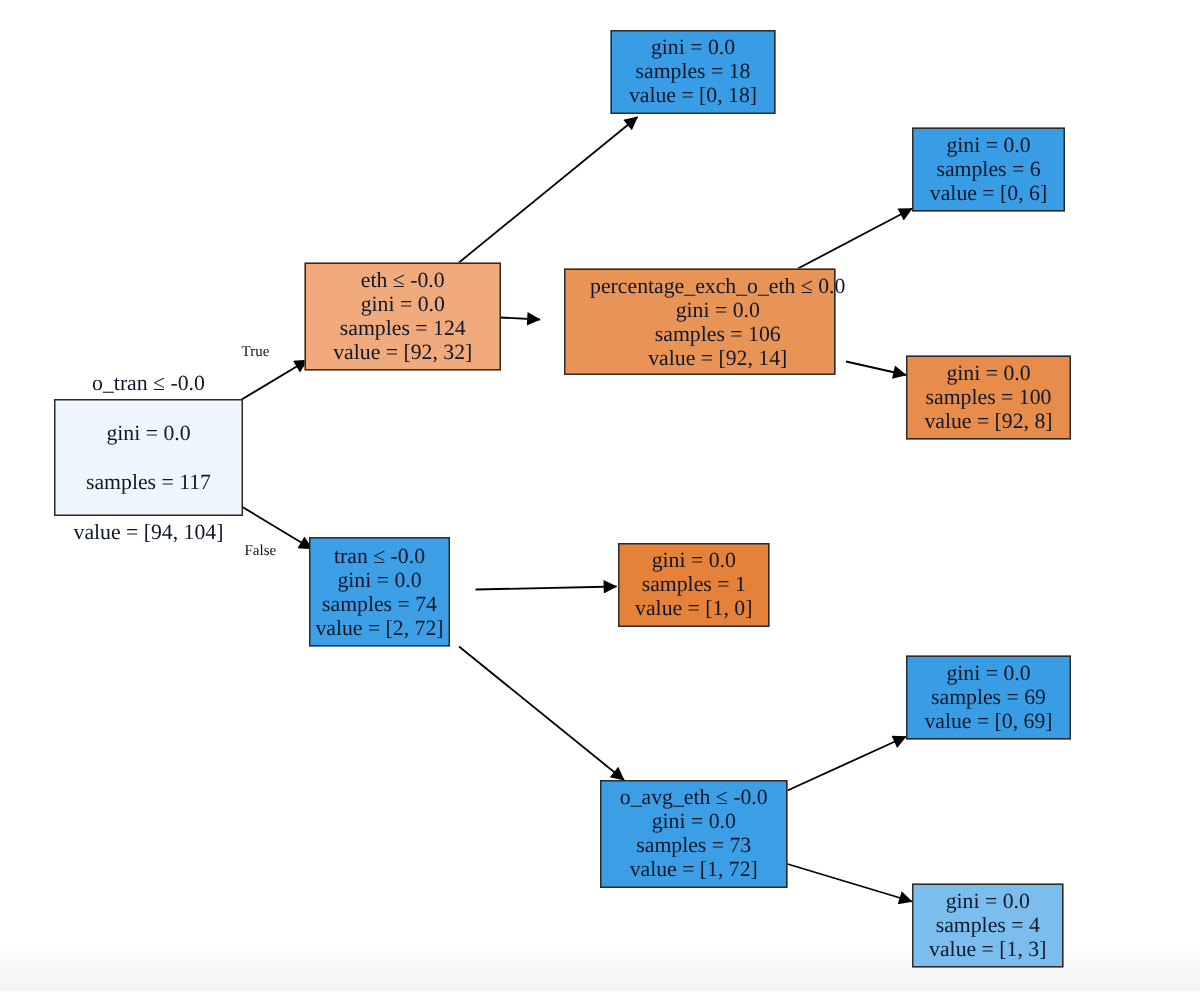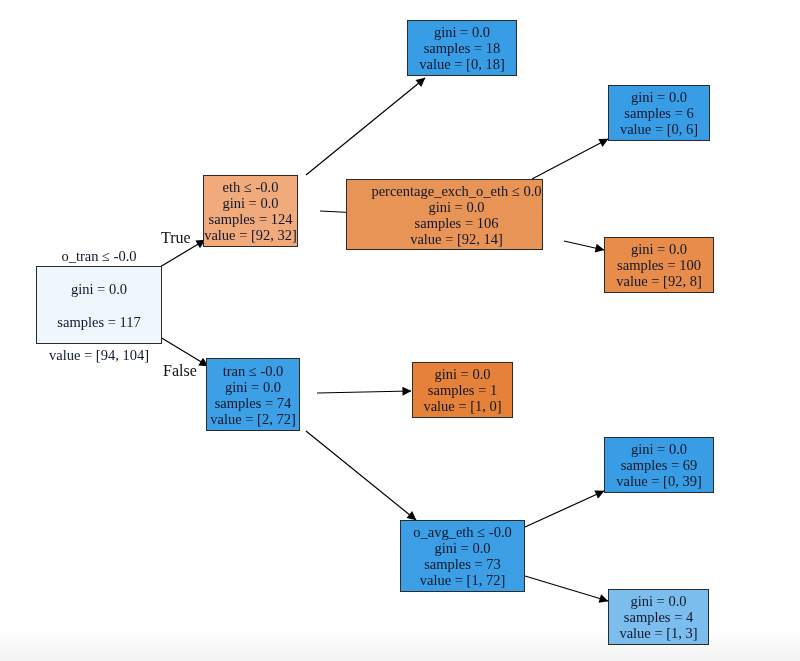--- a/index.html
+++ b/index.html
@@ -39,21 +39,21 @@
       justify-content: center;
       text-align: center;
       color: #0f172a;
       font-size: 14.5px;
       line-height: 16px;
       white-space: nowrap;
     }
     .node span { display: block; }
     .edge-label {
       position: absolute;
-      font-size: 16px;
+      font-size: 10px;
       color: #111111;
       white-space: nowrap;
     }
   </style>
 </head>
 <body>
 
 <div id="canvas">
   <svg id="tree" xmlns="http://www.w3.org/2000/svg">
     <defs>
@@ -75,41 +75,41 @@
       </g>
   </svg>
 
   <div class="node" id="n-root" style="left: 36px; top: 266px; width: 126px; height: 78px; background: rgb(239, 247, 253); gap: 17px;">
     <span>o_tran ≤ -0.0</span>
     <span>gini = 0.0</span>
     <span>samples = 117</span>
     <span>value = [94, 104]</span>
   </div>
 
-  <div class="node" id="n-eth" style="left: 203px; top: 175px; width: 95px; height: 72px; background: rgb(240, 170, 124);">
+  <div class="node" id="n-eth" style="left: 203px; top: 175px; width: 131px; height: 72px; background: rgb(240, 170, 124);">
     <span>eth ≤ -0.0</span>
     <span>gini = 0.0</span>
     <span>samples = 124</span>
     <span>value = [92, 32]</span>
   </div>
 
   <div class="node" id="n-tran" style="left: 206px; top: 358px; width: 94px; height: 73px; background: rgb(61, 159, 229);">
     <span>tran ≤ -0.0</span>
     <span>gini = 0.0</span>
     <span>samples = 74</span>
     <span>value = [2, 72]</span>
   </div>
 
   <div class="node" id="n-leaf18" style="left: 407px; top: 20px; width: 110px; height: 56px; background: rgb(57, 157, 229);">
     <span>gini = 0.0</span>
     <span>samples = 18</span>
     <span>value = [0, 18]</span>
   </div>
 
-  <div class="node" id="n-pct" style="left: 346px; top: 179px; width: 197px; height: 71px; background: rgb(233, 148, 87); padding-left: 24px;">
+  <div class="node" id="n-pct" style="left: 376px; top: 179px; width: 181px; height: 71px; background: rgb(233, 148, 87); padding-left: 24px;">
     <span>percentage_exch_o_eth ≤ 0.0</span>
     <span>gini = 0.0</span>
     <span>samples = 106</span>
     <span>value = [92, 14]</span>
   </div>
 
   <div class="node" id="n-leaf6" style="left: 608px; top: 85px; width: 102px; height: 56px; background: rgb(57, 157, 229);">
     <span>gini = 0.0</span>
     <span>samples = 6</span>
     <span>value = [0, 6]</span>
@@ -130,21 +130,21 @@
   <div class="node" id="n-oavg" style="left: 400px; top: 520px; width: 125px; height: 72px; background: rgb(60, 158, 229);">
     <span>o_avg_eth ≤ -0.0</span>
     <span>gini = 0.0</span>
     <span>samples = 73</span>
     <span>value = [1, 72]</span>
   </div>
 
   <div class="node" id="n-leaf69" style="left: 604px; top: 437px; width: 110px; height: 56px; background: rgb(57, 157, 229);">
     <span>gini = 0.0</span>
     <span>samples = 69</span>
-    <span>value = [0, 39]</span>
+    <span>value = [0, 69]</span>
   </div>
 
   <div class="node" id="n-leaf4" style="left: 608px; top: 589px; width: 101px; height: 56px; background: rgb(123, 190, 238);">
     <span>gini = 0.0</span>
     <span>samples = 4</span>
     <span>value = [1, 3]</span>
   </div>
 
   <div class="edge-label" style="left:161px; top:229px;">True</div>
   <div class="edge-label" style="left:163px; top:362px;">False</div>

